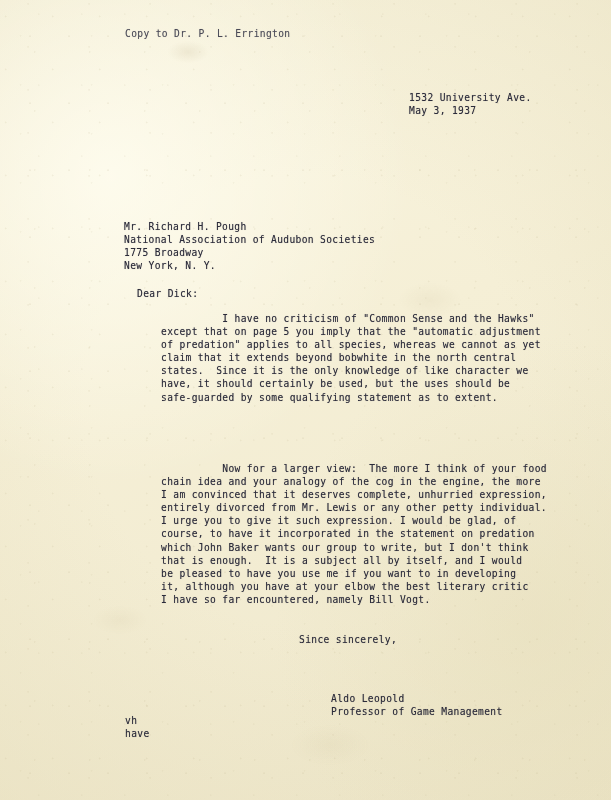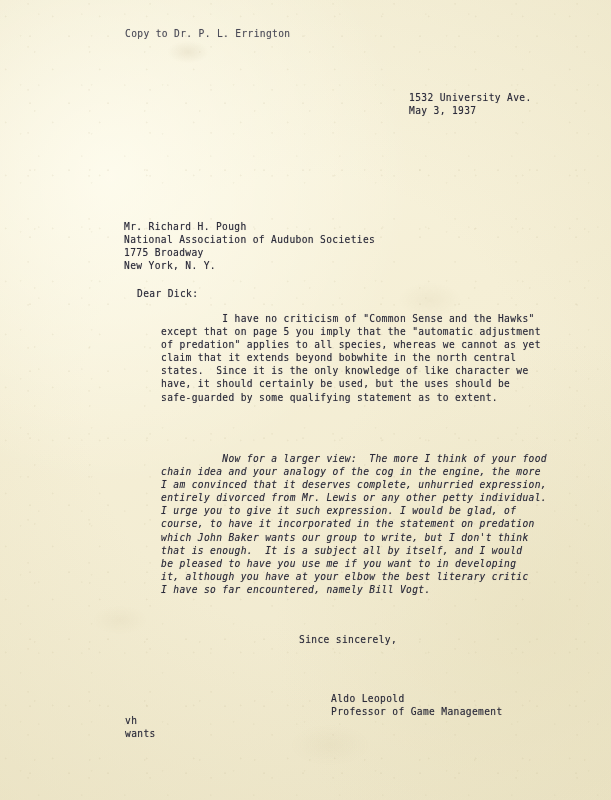--- a/index.html
+++ b/index.html
@@ -92,21 +92,21 @@
     margin-left: 12px;
   }
 
   .body-paragraph {
     left: 125px;
     margin-left: 36px;
   }
 
   #paragraph-one   { top: 312px; }
   #paragraph-two   { top: 404px; }
-  #paragraph-three { top: 452px; font-style: italic; }
+  #paragraph-three { top: 462px; }
   #paragraph-four  { top: 595px; }
 
   #closing {
     left: 299px;
     top: 633px;
   }
 
   #signature-block {
     left: 299px;
     top: 692px;
@@ -159,15 +159,15 @@
 it, although you have at your elbow the best literary critic
 I have so far encountered, namely Bill Vogt.</div>
 
 
   <div class="type" id="closing">Since sincerely,</div>
 
   <div class="type" id="signature-block">Aldo Leopold
 Professor of Game Management</div>
 
   <div class="type" id="reference-notation">vh
-wants</div>
+have</div>
 
 </div>
 
 </body></html>

